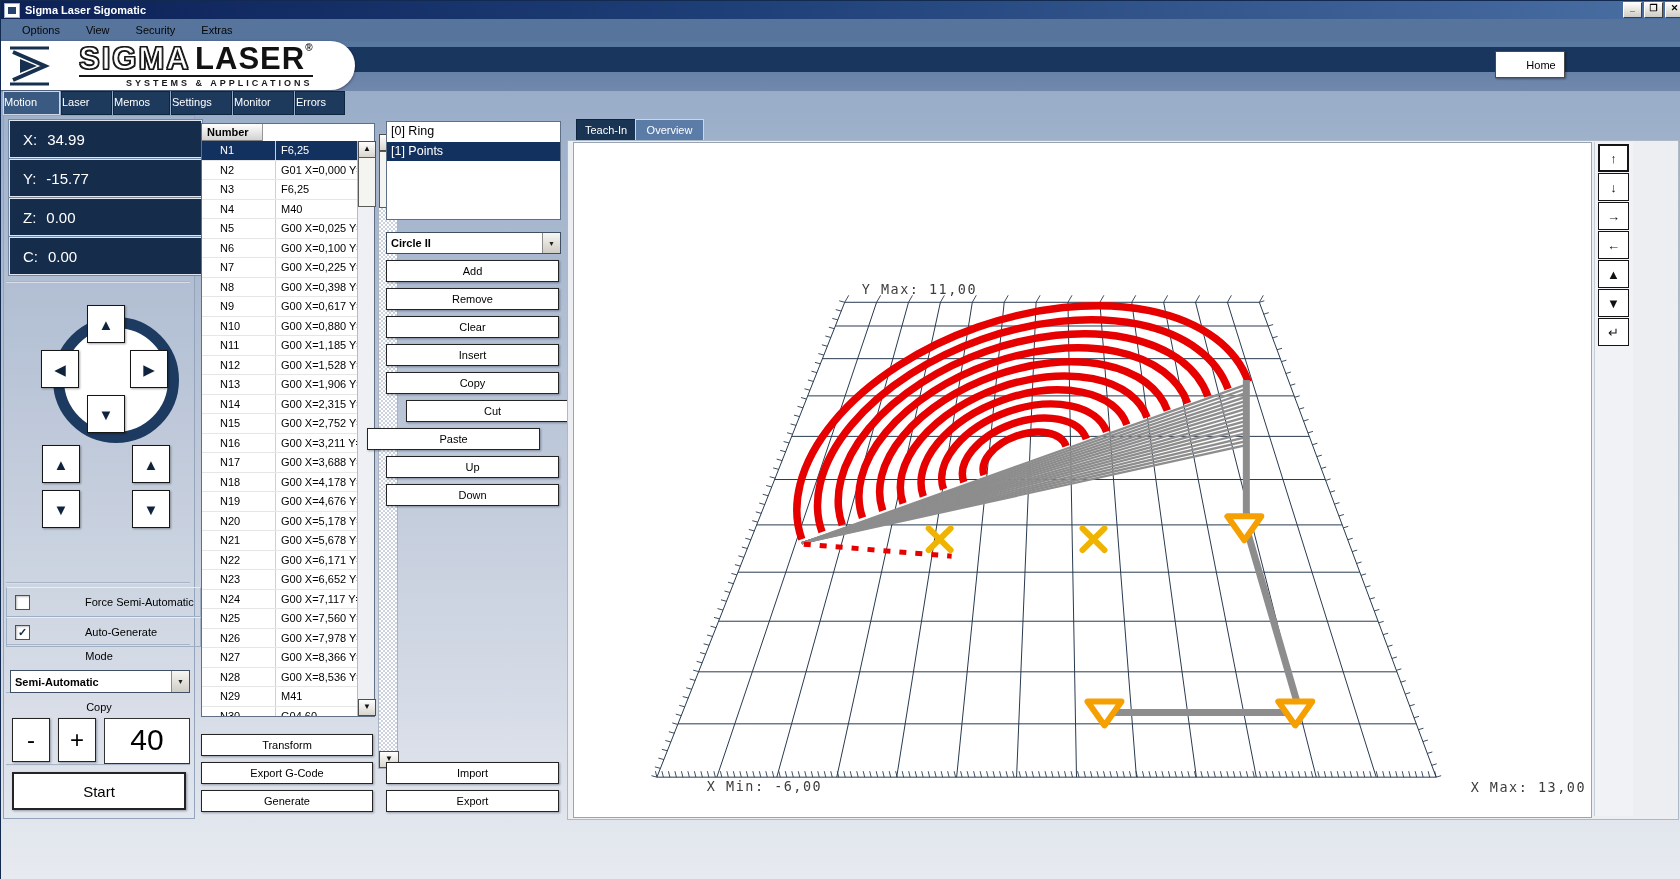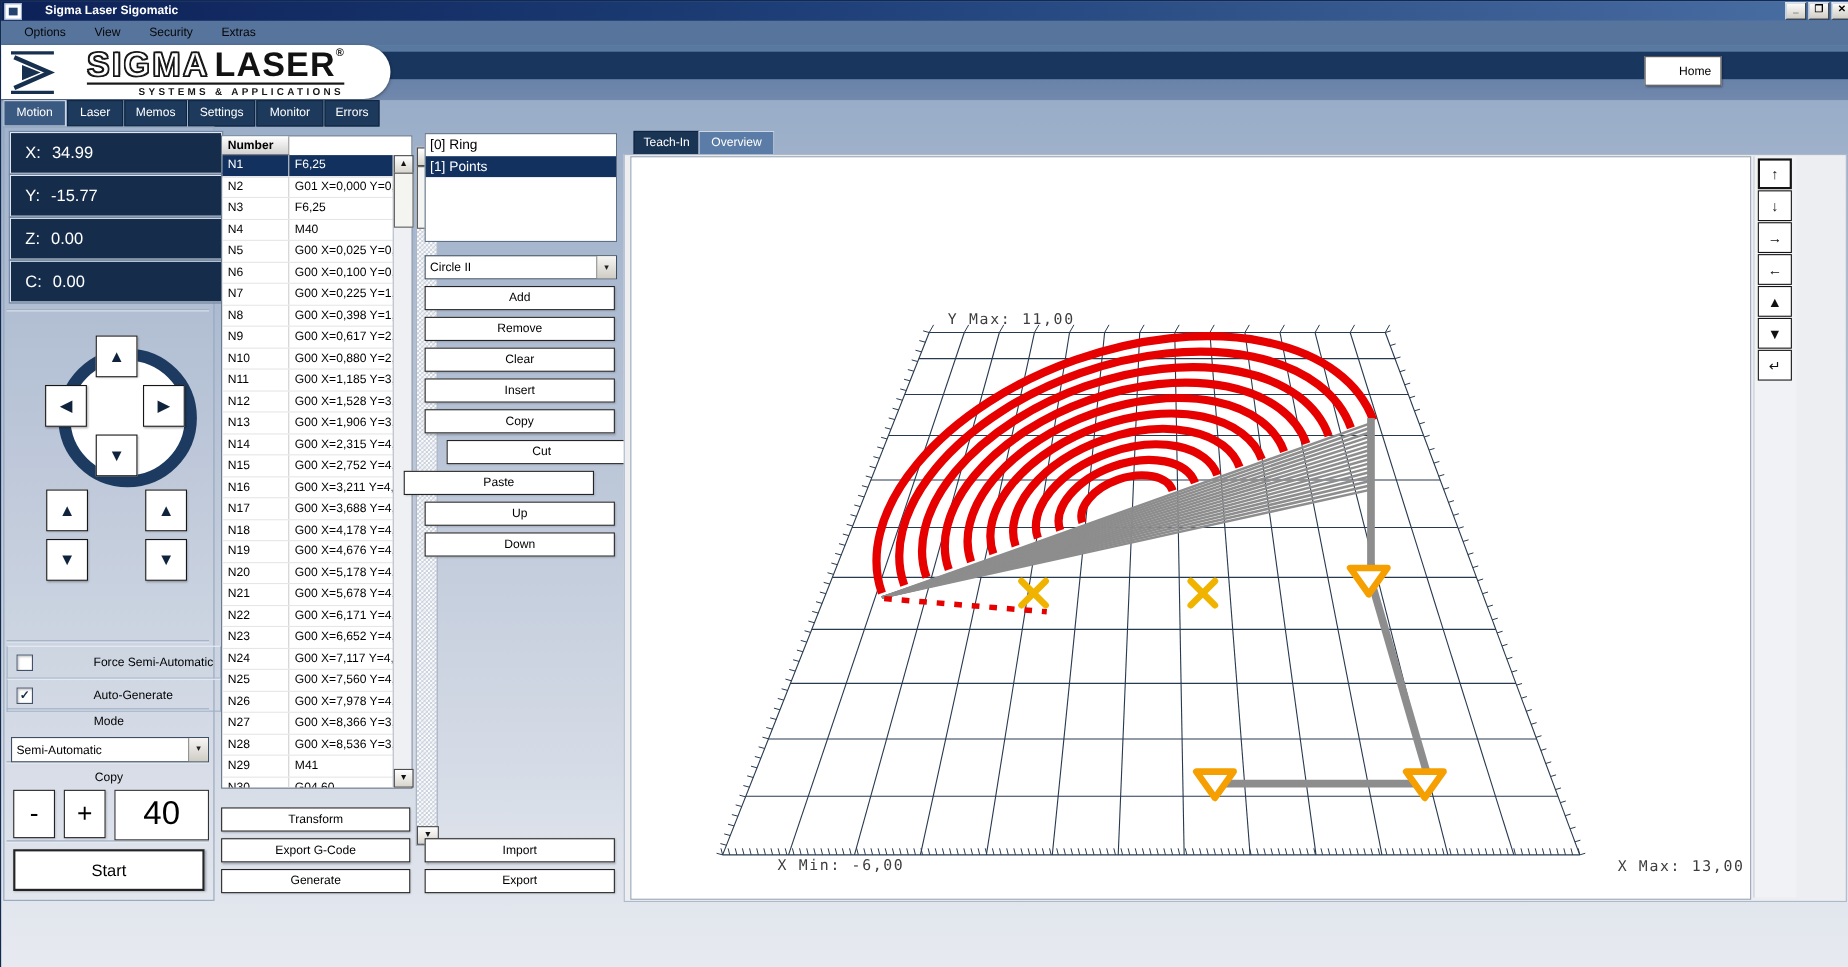--- a/index.html
+++ b/index.html
@@ -4,21 +4,21 @@
 <style>
   html,body{margin:0;padding:0;}
   body{font-family:"Liberation Sans",sans-serif;background:#5f7494;}
   #win{position:relative;width:1680px;height:879px;overflow:hidden;border:1px solid #122a50;
        background:linear-gradient(180deg,#90a6c4 0%,#b6c2d5 42%,#e7eaf0 100%);}
   
   .titlebar{position:absolute;left:0;top:0;width:100%;height:18px;display:flex;align-items:center;padding:0 3px;
             background:linear-gradient(90deg,#0c2157 0%,#1f4079 45%,#4a6fa3 100%);}
   .app-icon{width:14px;height:13px;background:#fff;border:1px solid #9db0d0;display:flex;align-items:center;justify-content:center;}
   .app-icon i{display:block;width:8px;height:7px;background:#24446f;}
-  .title-text{color:#fff;font-size:11px;font-weight:bold;margin-left:21px;}
+  .title-text{color:#fff;font-size:11px;font-weight:bold;margin-left:5px;}
   .win-controls{margin-left:auto;display:flex;gap:2px;}
   .win-btn{width:17px;height:14px;background:linear-gradient(#fdfdfb,#cfccc4);border:1px solid #fff;
            border-right-color:#3d3d3d;border-bottom-color:#3d3d3d;font-size:9px;line-height:11px;
            text-align:center;font-weight:bold;color:#000;}
   .menubar{position:absolute;top:18px;left:0;width:100%;height:22px;background:#56749c;display:flex;align-items:center;padding-left:8px;}
   .menu-item{padding:3px 13px;font-size:11px;color:#070707;}
   .header{position:absolute;top:40px;left:0;width:100%;height:50px;background:linear-gradient(180deg,#58789f,#7288ad);}
   .header-stripe{position:absolute;top:6px;left:0;width:100%;height:25px;background:#19365e;}
   .logo{position:absolute;left:0;top:0;width:346px;height:49px;background:#fff;border-radius:0 26px 26px 0;
         display:flex;align-items:center;padding-left:8px;box-shadow:0 1px 3px rgba(0,0,0,.45);}
@@ -28,55 +28,55 @@
              -webkit-text-stroke:1.2px #171717;
              text-shadow:-1px -1px 0 #171717,1px -1px 0 #171717,-1px 1px 0 #171717,1px 1px 0 #171717;}
   .w-solid{font-size:31px;font-weight:bold;color:#121212;letter-spacing:1px;}
   .w-reg{font-size:10px;font-weight:bold;color:#121212;vertical-align:18px;}
   .logo-sub{font-size:9px;font-weight:bold;letter-spacing:3px;color:#171717;border-top:2px solid #171717;
             margin-top:1px;padding-top:2px;text-align:right;}
   .home-btn{position:absolute;left:1494px;top:10px;width:70px;height:27px;background:#fff;border:1px solid #4a4a4a;
             font-size:11px;color:#000;font-family:inherit;box-shadow:1px 1px 2px rgba(0,0,0,.4);padding-left:28px;}
   
   .tabbar{position:absolute;top:90px;left:2px;height:22px;display:flex;gap:1px;}
-  .tab{height:22px;color:#fff;font-size:11px;text-align:center;line-height:21px;background:#1d3a5d;border:1px solid #0e2540;}
+  .tab{height:22px;color:#fff;font-size:11px;text-align:left;line-height:21px;background:#1d3a5d;border:1px solid #0e2540;}
   .tab.active{background:#3a5a82;border-color:#cdd6e4;}
   
   .left-panel{position:absolute;left:2px;top:114px;width:190px;height:702px;border:1px solid #94a5bb;
               background:rgba(255,255,255,.05);}
   .coord-box{position:absolute;left:5px;width:178px;height:36px;background:#152c4b;border:1px solid #dfe6ef;
              outline:1px solid #7187a3;color:#fff;font-size:15px;display:flex;align-items:center;padding-left:13px;}
   .coord-label{margin-right:10px;}
   .dpad-ring{position:absolute;left:49px;top:201px;width:104px;height:104px;border:11px solid #1d3b60;border-radius:50%;background:#fff;}
   .sq-btn{position:absolute;width:38px;height:38px;background:#fff;border:1px solid #161616;color:#10233c;
           font-size:15px;text-align:center;line-height:36px;box-shadow:1px 1px 2px rgba(0,0,0,.35);}
   .sep{position:absolute;left:2px;width:184px;height:2px;background:linear-gradient(#8fa0b6,#eef2f8);}
   .cb-row{position:absolute;left:2px;width:185px;height:28px;display:flex;align-items:center;padding-left:8px;
           border:1px solid #9fb0c6;border-top-color:#e6edf6;font-size:11px;color:#000;gap:47px;}
   .cbox{width:13px;height:13px;background:#fff;border:1px solid #42526a;margin-right:8px;font-size:11px;
         line-height:12px;text-align:center;font-weight:bold;color:#102a46;box-shadow:inset 1px 1px 2px rgba(0,0,0,.25);}
   .lp-label{position:absolute;left:0;width:100%;text-align:center;font-size:11px;color:#000;}
-  .dropdown{background:#fff;border:1px solid #3f4f63;display:flex;align-items:center;font-size:11px;color:#000;position:absolute;}
+  .dropdown{background:#fff;border:1px solid #3f4f63;display:flex;align-items:center;font-size:11px;color:#000;position:absolute;font-weight:bold;}
   .dd-text{padding-left:4px;flex:1;white-space:nowrap;overflow:hidden;}
   .dd-btn{width:17px;align-self:stretch;background:linear-gradient(#f7f6f4,#cfccc4);border-left:1px solid #8a8a8a;
           font-size:7px;display:flex;align-items:center;justify-content:center;color:#222;}
   .btn{position:absolute;background:#fff;border:1px solid #242424;font-size:11px;color:#000;text-align:center;
        font-family:inherit;box-shadow:1px 1px 2px rgba(30,40,60,.4);padding:0;}
   .speed-value{position:absolute;left:100px;top:602px;width:84px;height:44px;background:#fff;border:1px solid #333;
                font-size:30px;text-align:center;line-height:42px;color:#000;}
   .start{left:8px;top:656px;width:174px;height:38px;font-size:15px;border-width:2px;}
   
   .gtable{position:absolute;left:200px;top:122px;width:172px;height:592px;background:#fff;border:1px solid #5f6f85;}
   .thead{display:flex;height:19px;flex-direction:column;}
   .th{background:linear-gradient(#ffffff,#d2d2d2);border-right:1px solid #979797;border-bottom:1px solid #7e7e7e;
       font-weight:bold;font-size:11px;line-height:16px;padding-left:5px;color:#000;}
   .th.c1{width:55px;}.th.c2{flex:1;}
   .tbody{position:absolute;left:0;top:17px;right:16px;bottom:0;overflow:hidden;}
   .trow{display:flex;height:18.5px;font-size:11px;line-height:18px;border-bottom:1px solid #e6e6e6;color:#000;}
-  .trow .c1{width:55px;padding-left:5px;border-right:1px solid #cfcfcf;}
+  .trow .c1{width:55px;padding-left:18px;border-right:1px solid #cfcfcf;}
   .trow .c2{flex:1;padding-left:5px;white-space:nowrap;overflow:hidden;}
   .trow.sel{background:#12315f;color:#fff;}
   .vscroll{position:absolute;right:0;top:17px;bottom:0;width:16px;background:#eef0f3;border-left:1px solid #b5bcc7;}
   .sbtn{position:absolute;left:0;width:100%;height:15px;background:linear-gradient(#ffffff,#d8d5cd);border:1px solid #4e4e4e;
         font-size:8px;text-align:center;line-height:13px;color:#111;}
   .sbtn.top{top:0;}.sbtn.bottom{bottom:0;}
   .sthumb{position:absolute;left:0;top:16px;width:100%;height:48px;background:#f4f4f1;border:1px solid #5a5a5a;}
   .panel-scroll{position:absolute;left:377px;top:132px;width:18px;height:634px;border:1px solid #a9b3c2;
         background-color:#ccd3de;
         background-image:linear-gradient(45deg,#fff 25%,transparent 25%,transparent 75%,#fff 75%),

